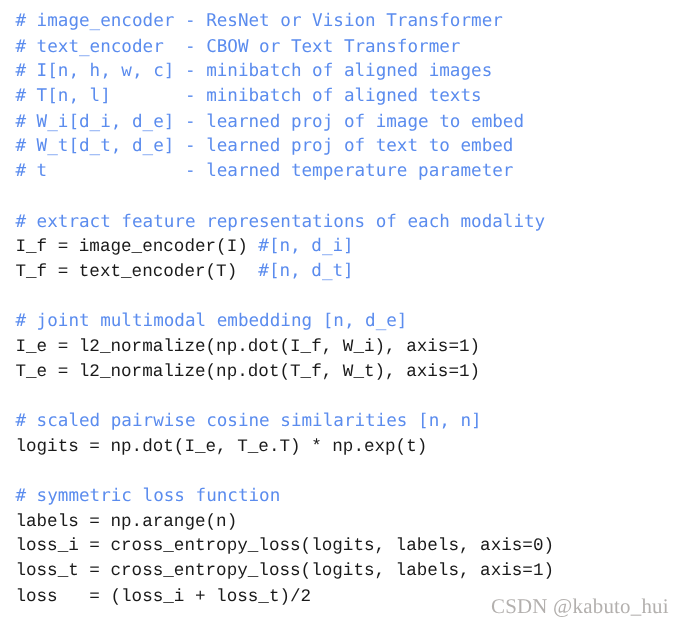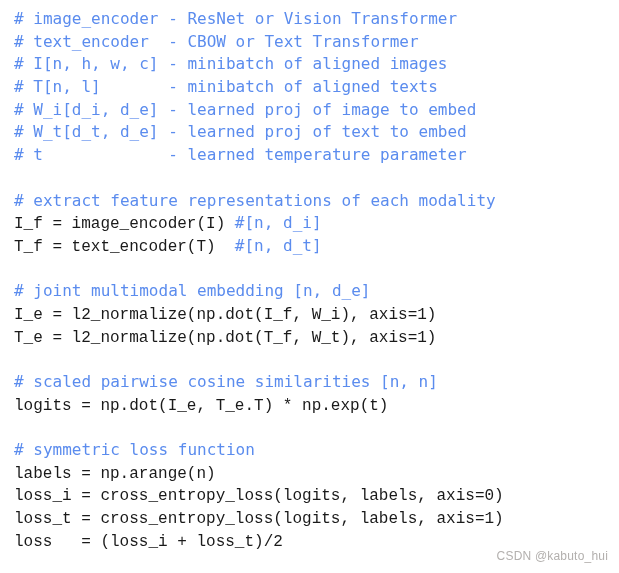--- a/index.html
+++ b/index.html
@@ -33,22 +33,22 @@
   .code-line {
     height: 22.7px;
     white-space: pre;
   }
   .seg-comment { color: var(--comment-color); }
   .seg-code    { color: var(--code-color); font-family: Liberation Mono, monospace; }
   .watermark {
     position: absolute;
     right: 11px;
     bottom: 10px;
-    font-family: Liberation Sans, sans-serif;
-    font-size: 12px;
+    font-family: Liberation Serif, serif;
+    font-size: 19px;
     letter-spacing: 0.2px;
     color: var(--watermark-color);
   }
 </style>
 </head>
 <body>
 
 <div class="code-wrap"><div class="code-line"><span class="seg-comment"># image_encoder - ResNet or Vision Transformer</span></div><div class="code-line"><span class="seg-comment"># text_encoder  - CBOW or Text Transformer</span></div><div class="code-line"><span class="seg-comment"># I[n, h, w, c] - minibatch of aligned images</span></div><div class="code-line"><span class="seg-comment"># T[n, l]       - minibatch of aligned texts</span></div><div class="code-line"><span class="seg-comment"># W_i[d_i, d_e] - learned proj of image to embed</span></div><div class="code-line"><span class="seg-comment"># W_t[d_t, d_e] - learned proj of text to embed</span></div><div class="code-line"><span class="seg-comment"># t             - learned temperature parameter</span></div><div class="code-line"> </div><div class="code-line"><span class="seg-comment"># extract feature representations of each modality</span></div><div class="code-line"><span class="seg-code">I_f = image_encoder(I) </span><span class="seg-comment">#[n, d_i]</span></div><div class="code-line"><span class="seg-code">T_f = text_encoder(T)  </span><span class="seg-comment">#[n, d_t]</span></div><div class="code-line"> </div><div class="code-line"><span class="seg-comment"># joint multimodal embedding [n, d_e]</span></div><div class="code-line"><span class="seg-code">I_e = l2_normalize(np.dot(I_f, W_i), axis=1)</span></div><div class="code-line"><span class="seg-code">T_e = l2_normalize(np.dot(T_f, W_t), axis=1)</span></div><div class="code-line"> </div><div class="code-line"><span class="seg-comment"># scaled pairwise cosine similarities [n, n]</span></div><div class="code-line"><span class="seg-code">logits = np.dot(I_e, T_e.T) * np.exp(t)</span></div><div class="code-line"> </div><div class="code-line"><span class="seg-comment"># symmetric loss function</span></div><div class="code-line"><span class="seg-code">labels = np.arange(n)</span></div><div class="code-line"><span class="seg-code">loss_i = cross_entropy_loss(logits, labels, axis=0)</span></div><div class="code-line"><span class="seg-code">loss_t = cross_entropy_loss(logits, labels, axis=1)</span></div><div class="code-line"><span class="seg-code">loss   = (loss_i + loss_t)/2</span></div></div>
 
 <div class="watermark">CSDN @kabuto_hui</div>

